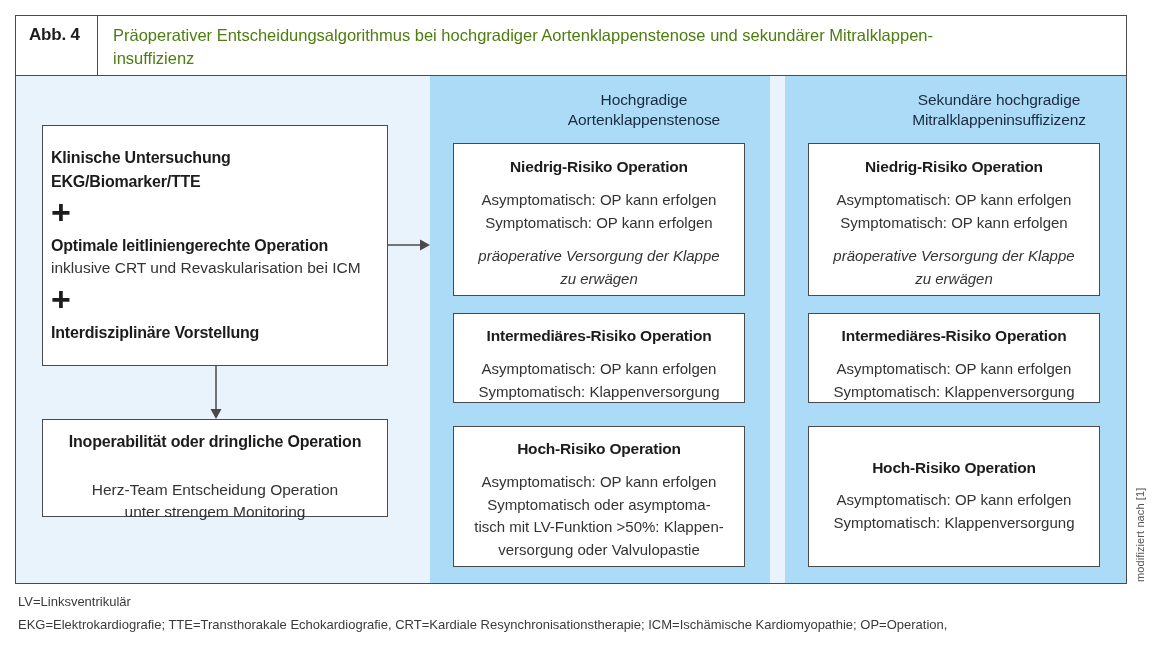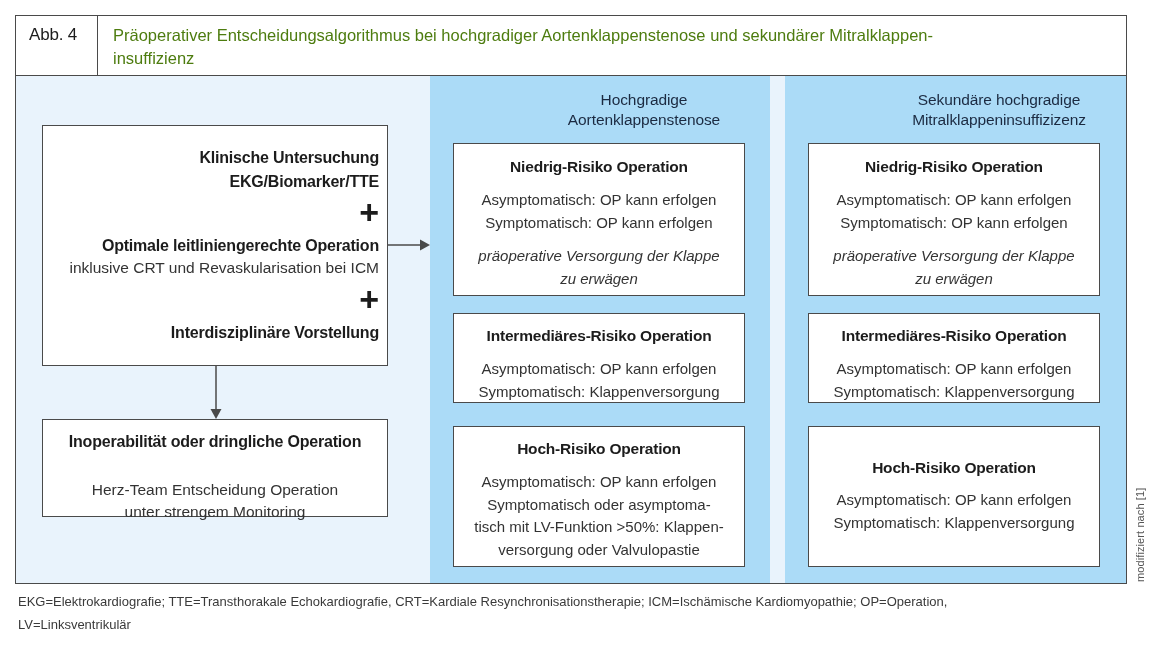--- a/index.html
+++ b/index.html
@@ -11,21 +11,21 @@
   .figure{
     position:absolute;left:15px;top:15px;width:1112px;height:569px;
     border:1.5px solid #4a4a4a;box-sizing:border-box;background:#e9f3fc;
   }
   .fig-header{
     display:flex;align-items:stretch;background:#ffffff;
     border-bottom:1.5px solid #4a4a4a;height:60px;box-sizing:border-box;
   }
   .fig-label{
     width:82px;flex:0 0 82px;border-right:1.5px solid #4a4a4a;box-sizing:border-box;
-    font-weight:normal;font-size:17px;padding:9px 0 0 13px;letter-spacing:-0.2px;
+    font-weight:bold;font-size:17px;padding:9px 0 0 13px;letter-spacing:-0.2px;
   }
   .fig-title{
     flex:1;padding:8px 16px 0 15px;font-size:16.5px;line-height:1.42;color:#4d7c0f;
   }
   
   .fig-body{position:relative;width:100%;height:507px;}
   .panel{position:absolute;top:0;bottom:0;background:#abdbf7;}
   .panel-mid{left:414px;width:340px;}
   .panel-right{left:769px;right:0;}
   .col-header{
@@ -33,21 +33,21 @@
     font-weight:normal;font-size:15.5px;line-height:1.3;color:#1b2a41;letter-spacing:-0.1px;margin-left:44px;
   }
   .col-header.mid{left:414px;}
   .col-header.right{left:769px;}
   .wbox{
     position:absolute;background:#ffffff;border:1.5px solid #4a4a4a;box-sizing:border-box;
     text-align:center;
   }
   
   .box-clinical{left:26px;top:49px;width:346px;height:241px;
-    display:flex;flex-direction:column;justify-content:center;align-items:flex-end;padding:6px 8px;}
+    display:flex;flex-direction:column;justify-content:center;align-items:flex-start;padding:6px 8px;}
   .box-clinical .b{font-weight:bold;font-size:16px;line-height:1.45;letter-spacing:-0.2px;}
   .box-clinical .r{font-size:15.5px;line-height:1.45;color:#333;}
   .plus{font-size:34px;font-weight:900;line-height:0.75;margin:7px 0 9px 0;color:#1c1c1c;}
   .box-decision{left:26px;top:343px;width:346px;height:98px;padding-top:13px;}
   .box-decision .t{font-weight:bold;font-size:16px;letter-spacing:-0.2px;margin-bottom:28px;}
   .box-decision .r{font-size:15.5px;line-height:1.4;color:#333;}
   
   .cbox{width:292px;}
   .cbox .t{font-weight:bold;font-size:15.5px;letter-spacing:-0.2px;margin-bottom:13px;}
   .cbox .r{font-size:15px;line-height:1.5;color:#333;}
@@ -167,17 +167,17 @@
         <div class="r">Asymptomatisch: OP kann erfolgen</div>
         <div class="r">Symptomatisch: Klappenversorgung</div>
       </div>
 
     </div>
   </div>
 
   <div class="side-caption">modifiziert nach [1]</div>
 
   <div class="footnote">
+    <div>LV=Linksventrikulär</div>
     <div>EKG=Elektrokardiografie; TTE=Transthorakale Echokardiografie, CRT=Kardiale Resynchronisationstherapie; ICM=Ischämische Kardiomyopathie; OP=Operation,</div>
-    <div>LV=Linksventrikulär</div>
   </div>
 
 </div>
 
 </body></html>

